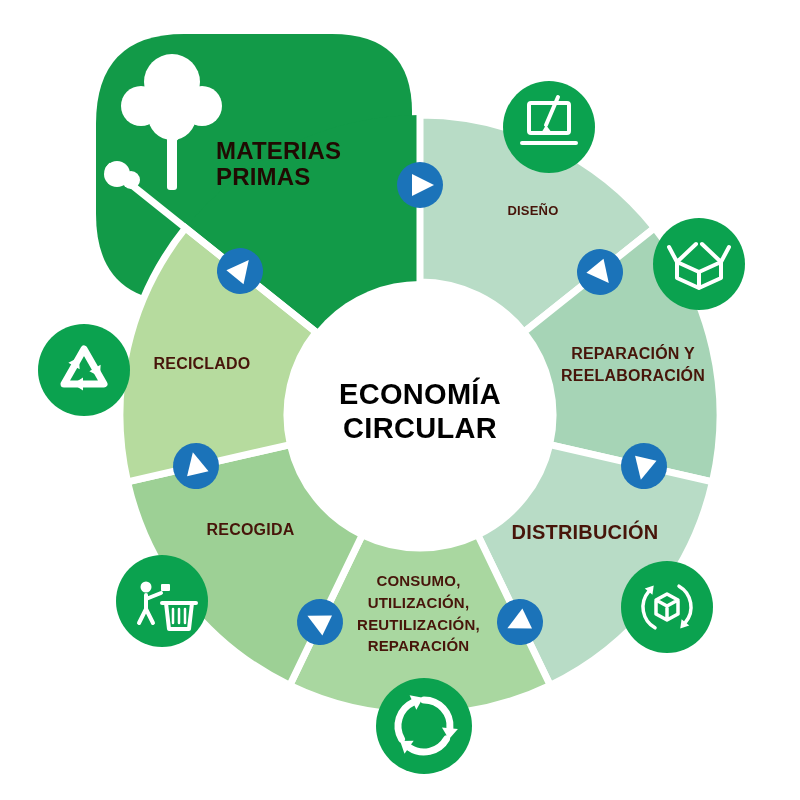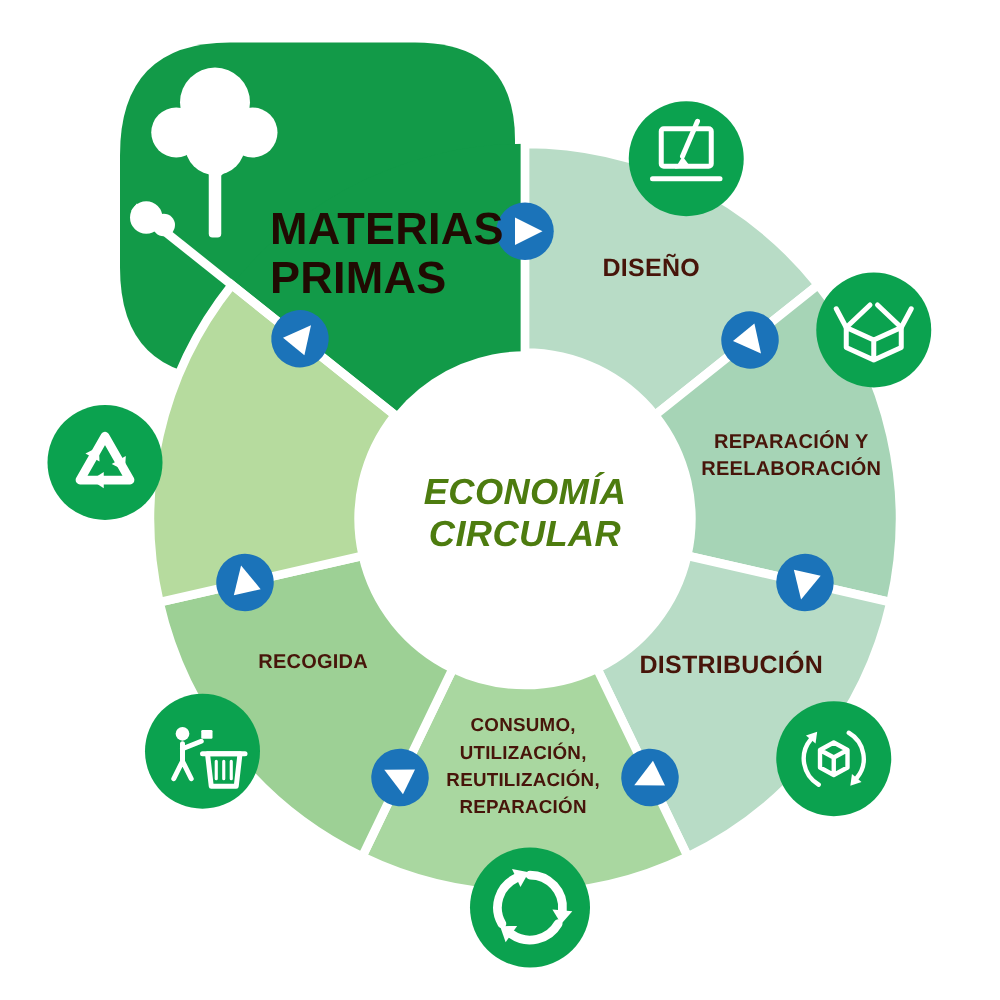--- a/index.html
+++ b/index.html
@@ -18,25 +18,24 @@
     position:absolute;
     font-weight:bold;
     color:#200a02;
     text-align:left;
     line-height:1.08;
     letter-spacing:0.2px;
   }
   .center-title{
     position:absolute;
     font-weight:bold;
-    color:#4d7c0f;
+    color:#000000;
     text-align:center;
     line-height:1.18;
     letter-spacing:0.3px;
-    font-style:italic;
   }
 </style>
 </head>
 <body>
 
 <div class="stage">
 
   <svg width="800" height="800" viewBox="0 0 800 800">
 
     <path d="M412 252 L412 112 Q412 34 332 34 L184 34 Q96 34 96 124 L96 214 Q96 302 184 302 L330 302 Q412 302 412 252 Z" fill="#129a48"></path>
@@ -152,28 +151,29 @@
       <circle r="46" fill="#0ba24f"></circle>
       <g>
         <path d="M0 -21 L20 14 L-20 14 Z" fill="none" stroke="#ffffff" stroke-width="7" stroke-linejoin="round"></path>
         <path d="M0 -6.5 L10 0 L0 6.5 Z" fill="#ffffff" transform="translate(11,-2) rotate(60)"></path>
         <path d="M0 -6.5 L10 0 L0 6.5 Z" fill="#ffffff" transform="translate(-1,14) rotate(180)"></path>
         <path d="M0 -6.5 L10 0 L0 6.5 Z" fill="#ffffff" transform="translate(-10,-4) rotate(-60)"></path>
       </g>
     </g>
   </svg>
 
-  <div class="lbl-materias" style="left:216px;top:164px;width:205px;font-size:36px;">MATERIAS PRIMAS</div>
+  <div class="lbl-materias" style="left:216px;top:138px;width:205px;font-size:24px;">MATERIAS PRIMAS</div>
 
-  <div class="lbl" style="left:456px;top:202px;width:130px;font-size:20px;">DISEÑO</div>
+  <div class="lbl" style="left:468px;top:202px;width:130px;font-size:13px;">DISEÑO</div>
 
   <div class="lbl" style="left:553px;top:343px;width:160px;font-size:16px;">REPARACIÓN Y REELABORACIÓN</div>
 
   <div class="lbl" style="left:505px;top:519px;width:160px;font-size:20px;">DISTRIBUCIÓN</div>
 
   <div class="lbl" style="left:178px;top:519px;width:145px;font-size:16px;">RECOGIDA</div>
 
   <div class="lbl" style="left:336px;top:570px;width:165px;font-size:15px;line-height:1.45;">CONSUMO, UTILIZACIÓN, REUTILIZACIÓN, REPARACIÓN</div>
 
+  <div class="lbl" style="left:128px;top:353px;width:148px;font-size:16px;">RECICLADO</div>
 
   <div class="center-title" style="left:310px;top:377px;width:220px;font-size:29px;">ECONOMÍA CIRCULAR</div>
 
 </div>
 
 </body></html>

